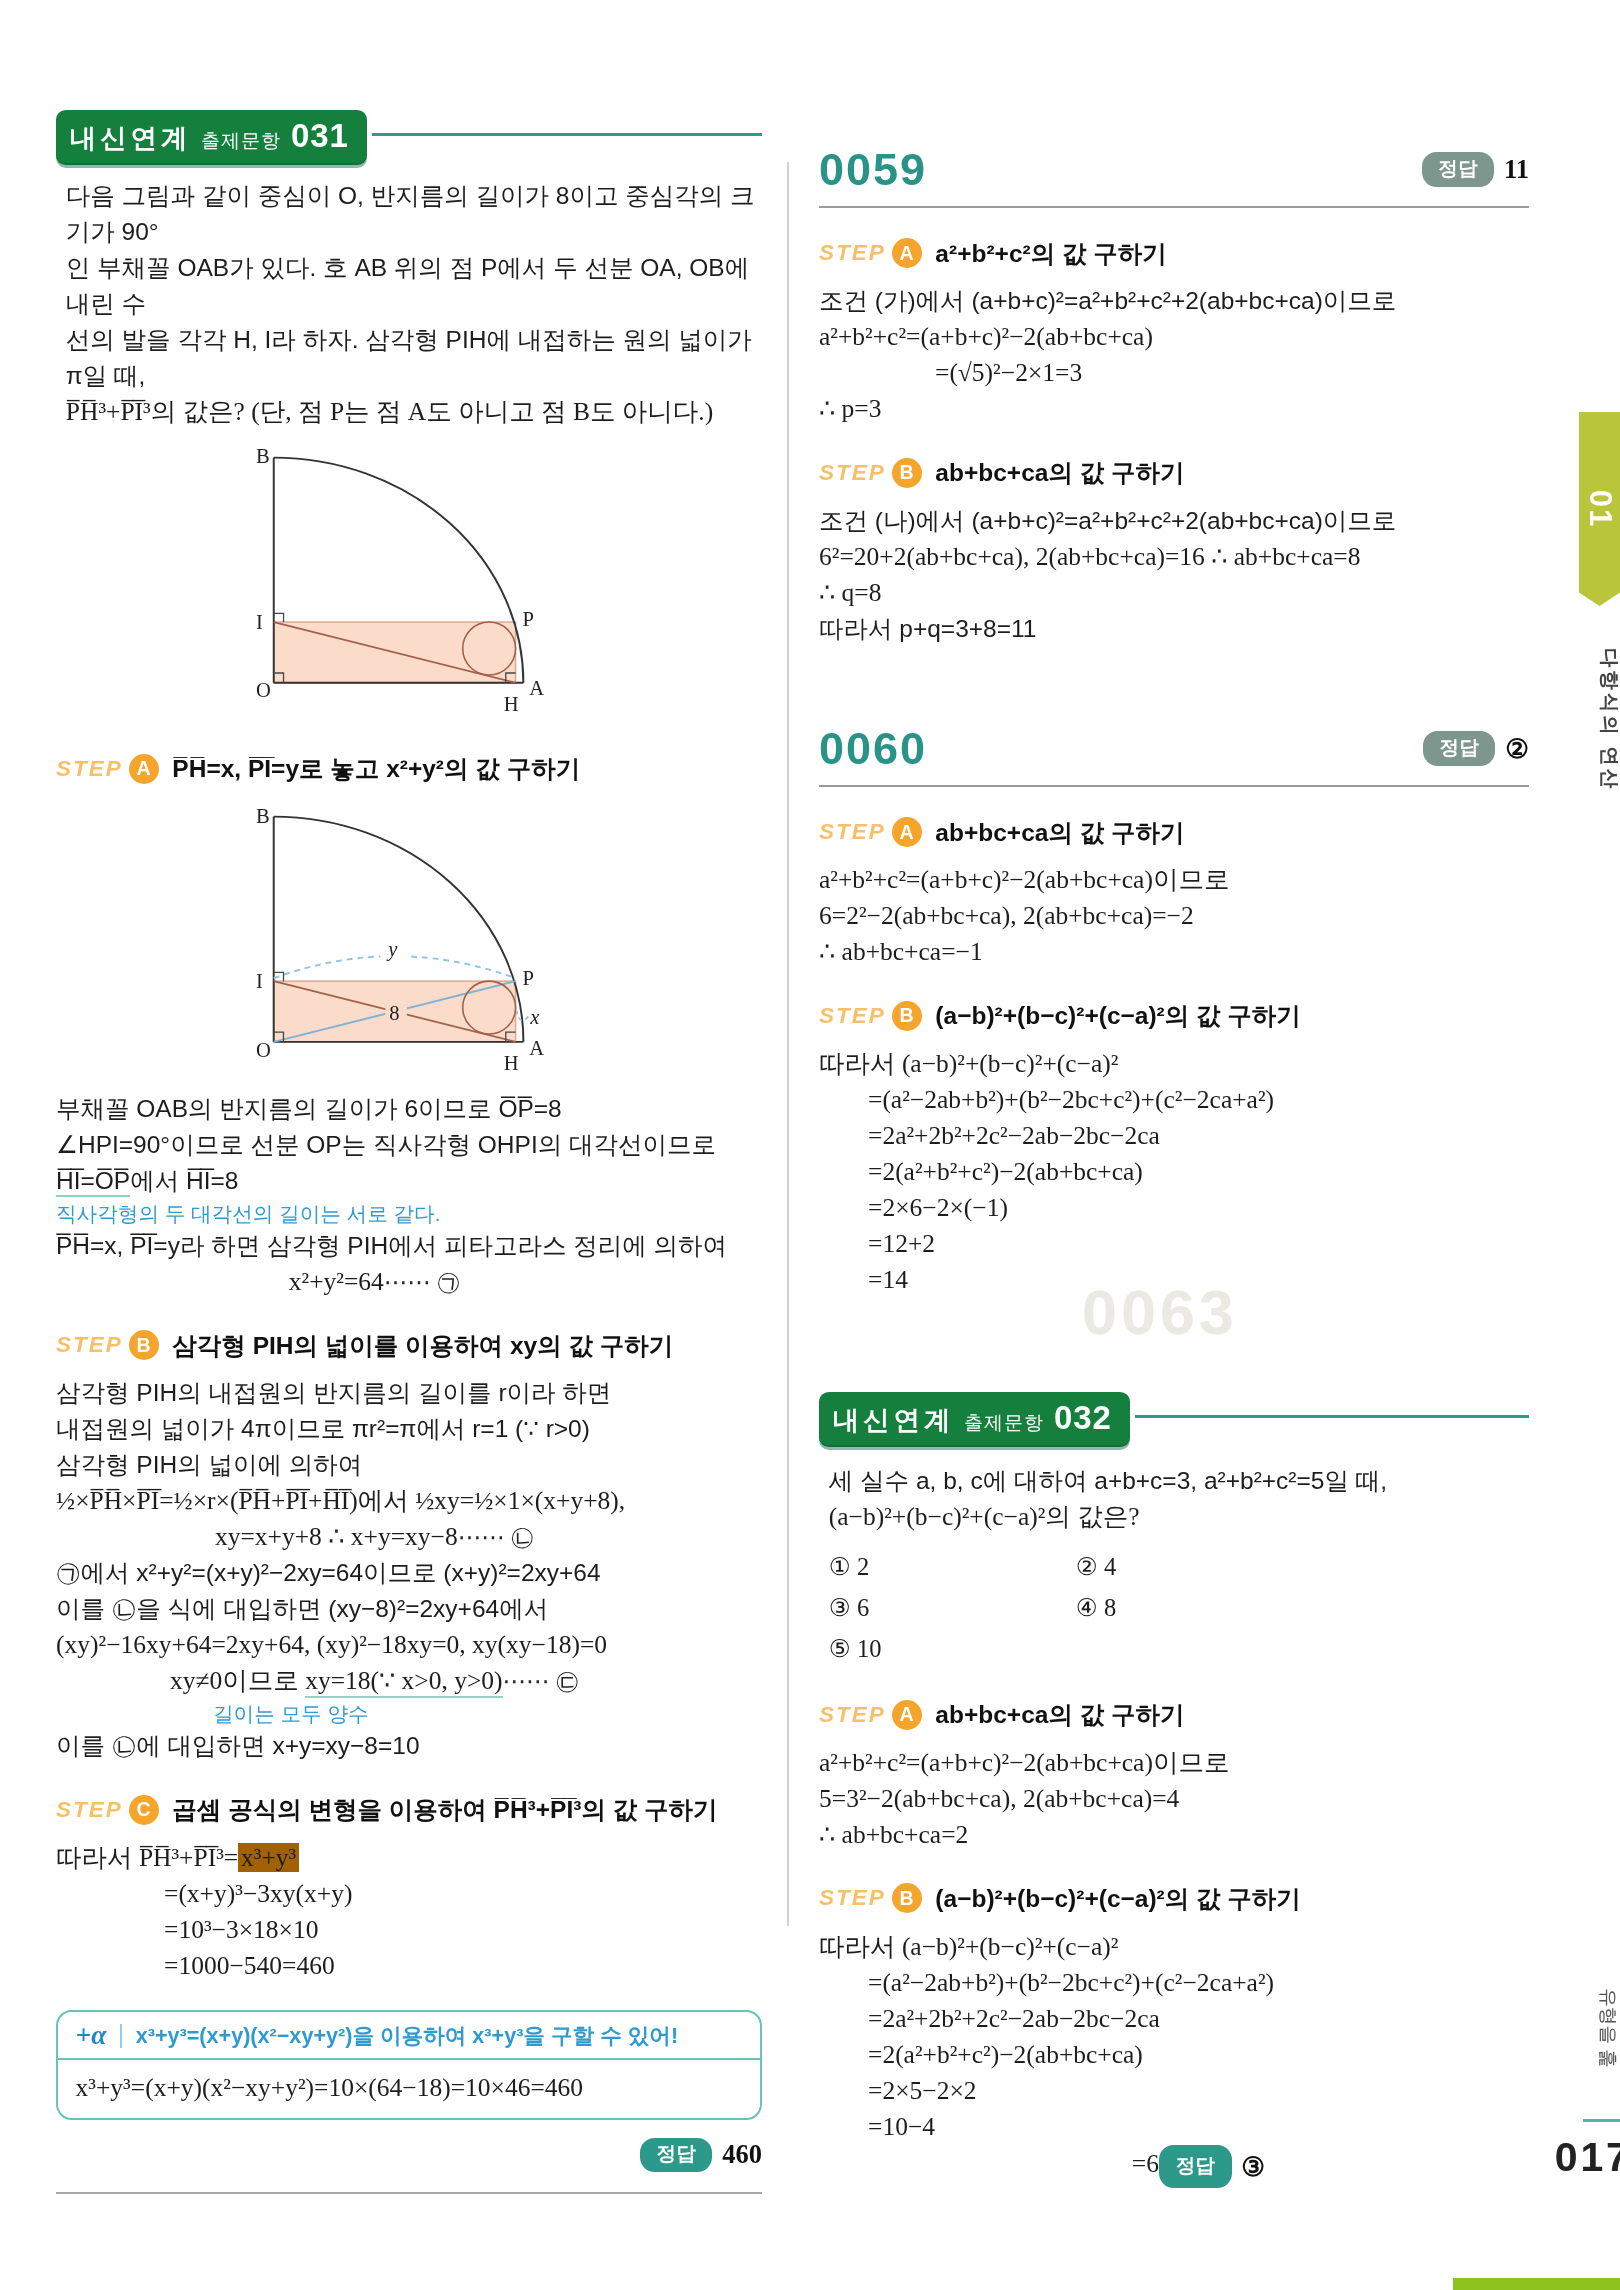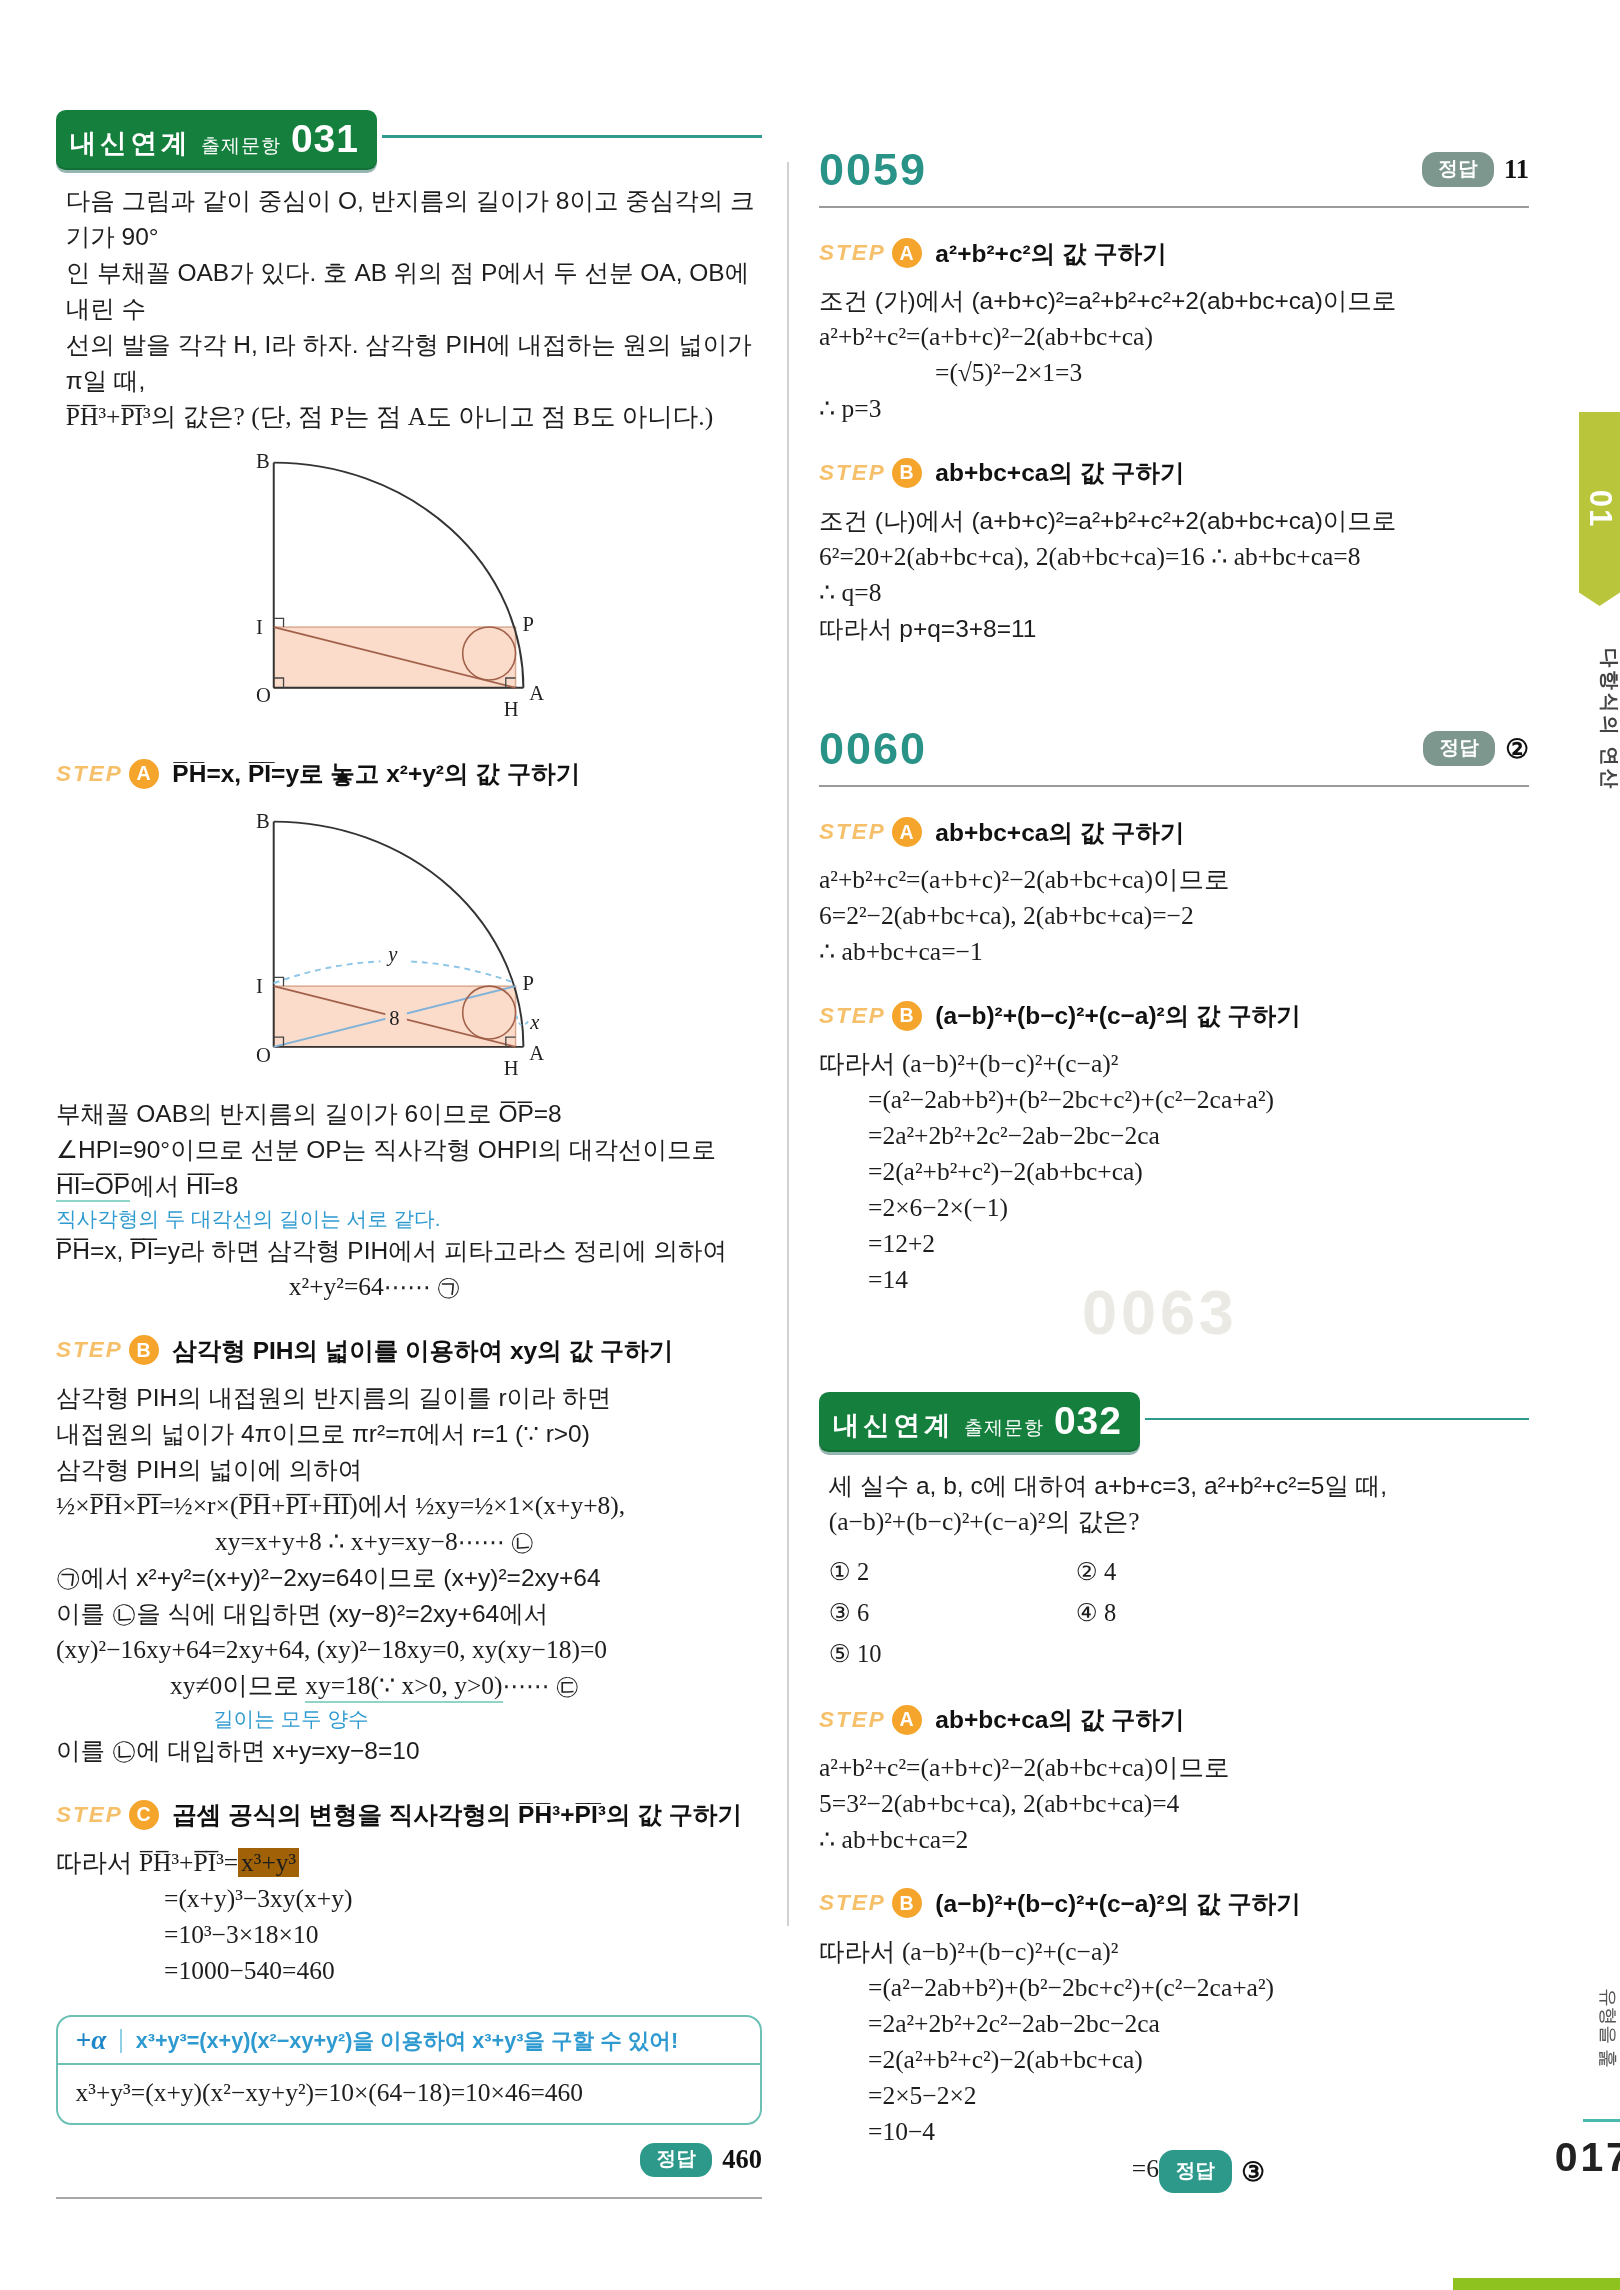--- a/index.html
+++ b/index.html
@@ -16,21 +16,21 @@
   
   .badge-row{display:flex;align-items:center;}
   .nb-badge{
     display:inline-flex;align-items:baseline;gap:9.8px;background:#15803d;color:#fff;
     padding:6.9px 17.6px 8.8px 13.7px;border-radius:9.8px;box-shadow:0 2.9px 0 rgba(20,90,80,.45), inset 0 -2px 0 rgba(0,0,0,.12);
     white-space:nowrap;
     text-align:center;
   }
   .nb-b1{font-weight:bold;font-size:26.5px;letter-spacing:3.9px;}
   .nb-b2{font-size:19px;letter-spacing:1px;}
-  .nb-num{font-weight:bold;font-size:39px;letter-spacing:1px;}
+  .nb-num{font-weight:bold;font-size:33px;letter-spacing:1px;}
   .badge-rule{flex:1;height:2.9px;background:#2e9a8d;margin-left:5.9px;margin-top:-5.9px;}
 
   
   .ln{font-size:24.5px;line-height:36px;}
   .math{font-family:"Liberation Serif","DejaVu Serif",serif;font-size:25.5px;}
   .between{display:flex;justify-content:center;align-items:baseline;padding-right:69px;}
   .mark{font-family:"Liberation Serif","DejaVu Serif",serif;font-size:23.5px;color:#222;}
   .note-blue{color:#2f9ad0;font-size:20.6px;line-height:29px;}
   .u-teal{border-bottom:2.9px solid #8fd4c9;padding-bottom:1px;}
   .ind-lg{margin-left:108px;}
@@ -204,21 +204,21 @@
       </span>
       <span class="mark">⋯⋯ ㉢</span>
     </div>
     <div class="note-blue" style="margin-left:157px;">길이는 모두 양수</div>
     <div class="ln">이를 ㉡에 대입하면 x+y=xy−8=10</div>
   </div>
 
   <div class="step-head">
     <span class="step-word">STEP</span>
     <span class="step-circle">C</span>
-    <span class="step-title">곱셈 공식의 변형을 직사각형의 P̅H̅³+P̅I̅³의 값 구하기</span>
+    <span class="step-title">곱셈 공식의 변형을 이용하여 P̅H̅³+P̅I̅³의 값 구하기</span>
   </div>
 
   <div>
     <div class="ln math">
       <span>따라서 P̅H̅³+P̅I̅³=</span><span class="hl">x³+y³</span>
     </div>
     <div class="ln math ind-lg">=(x+y)³−3xy(x+y)</div>
     <div class="ln math ind-lg">=10³−3×18×10</div>
     <div class="ln math ind-lg">=1000−540=460</div>
   </div>

